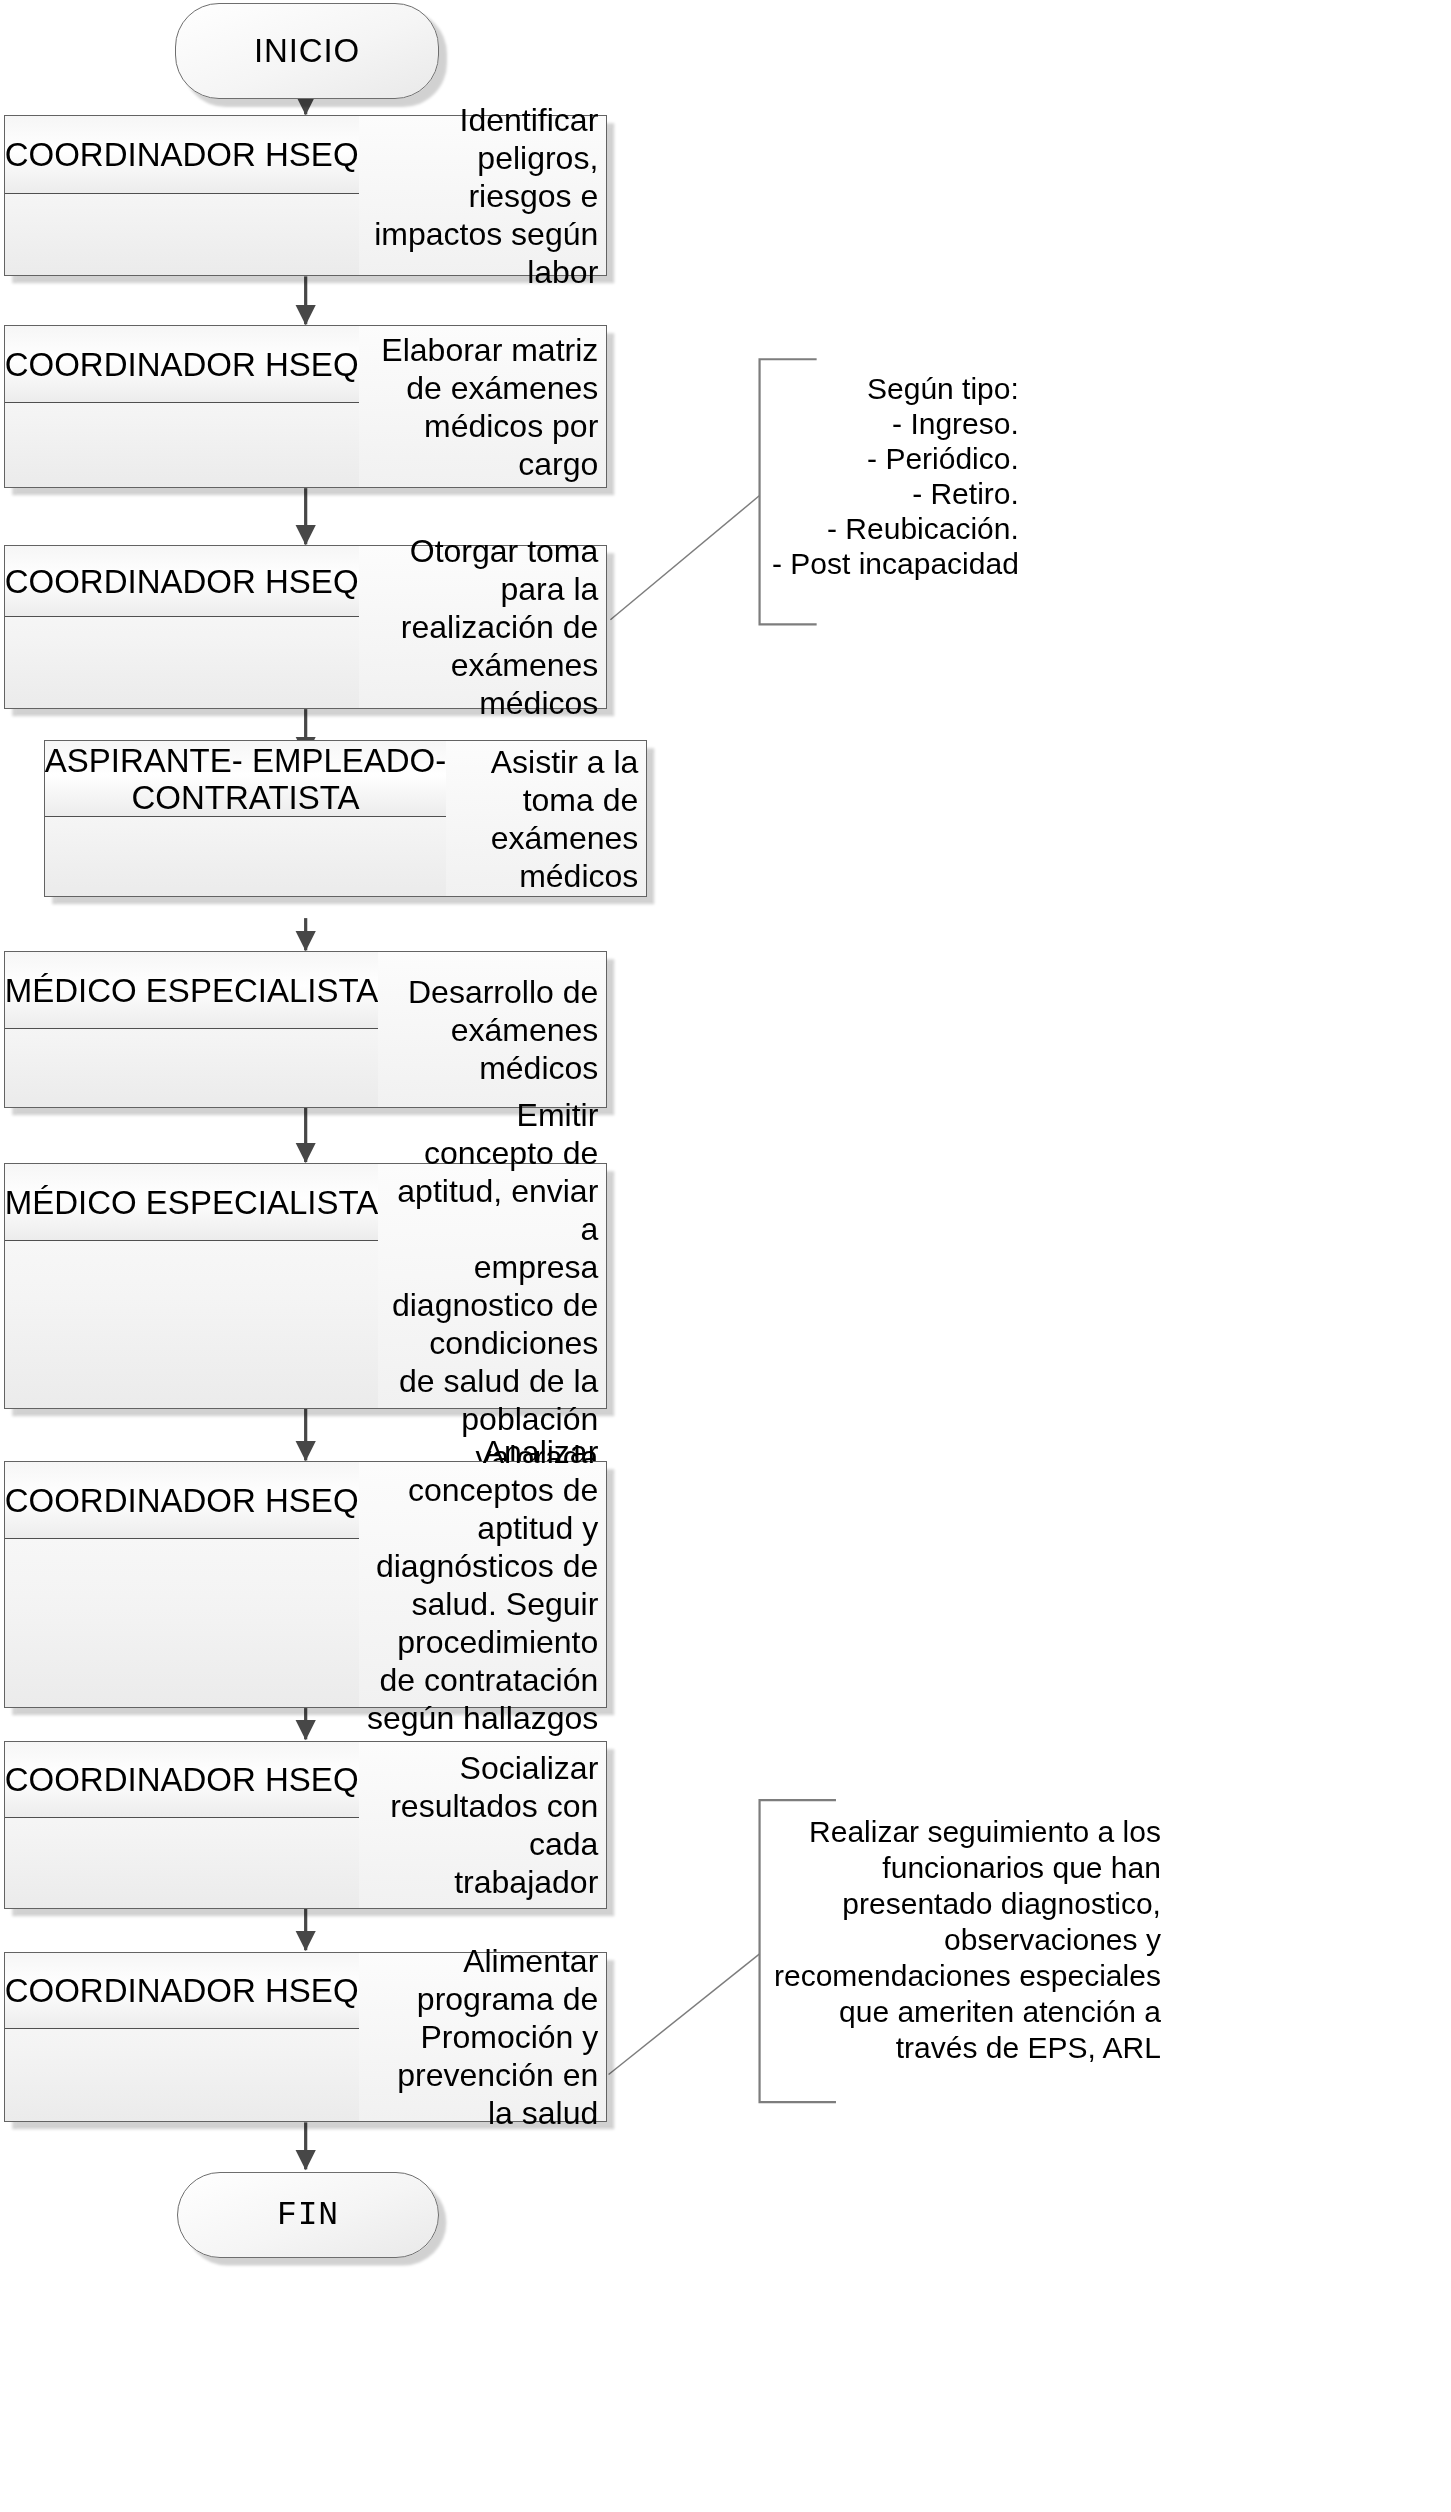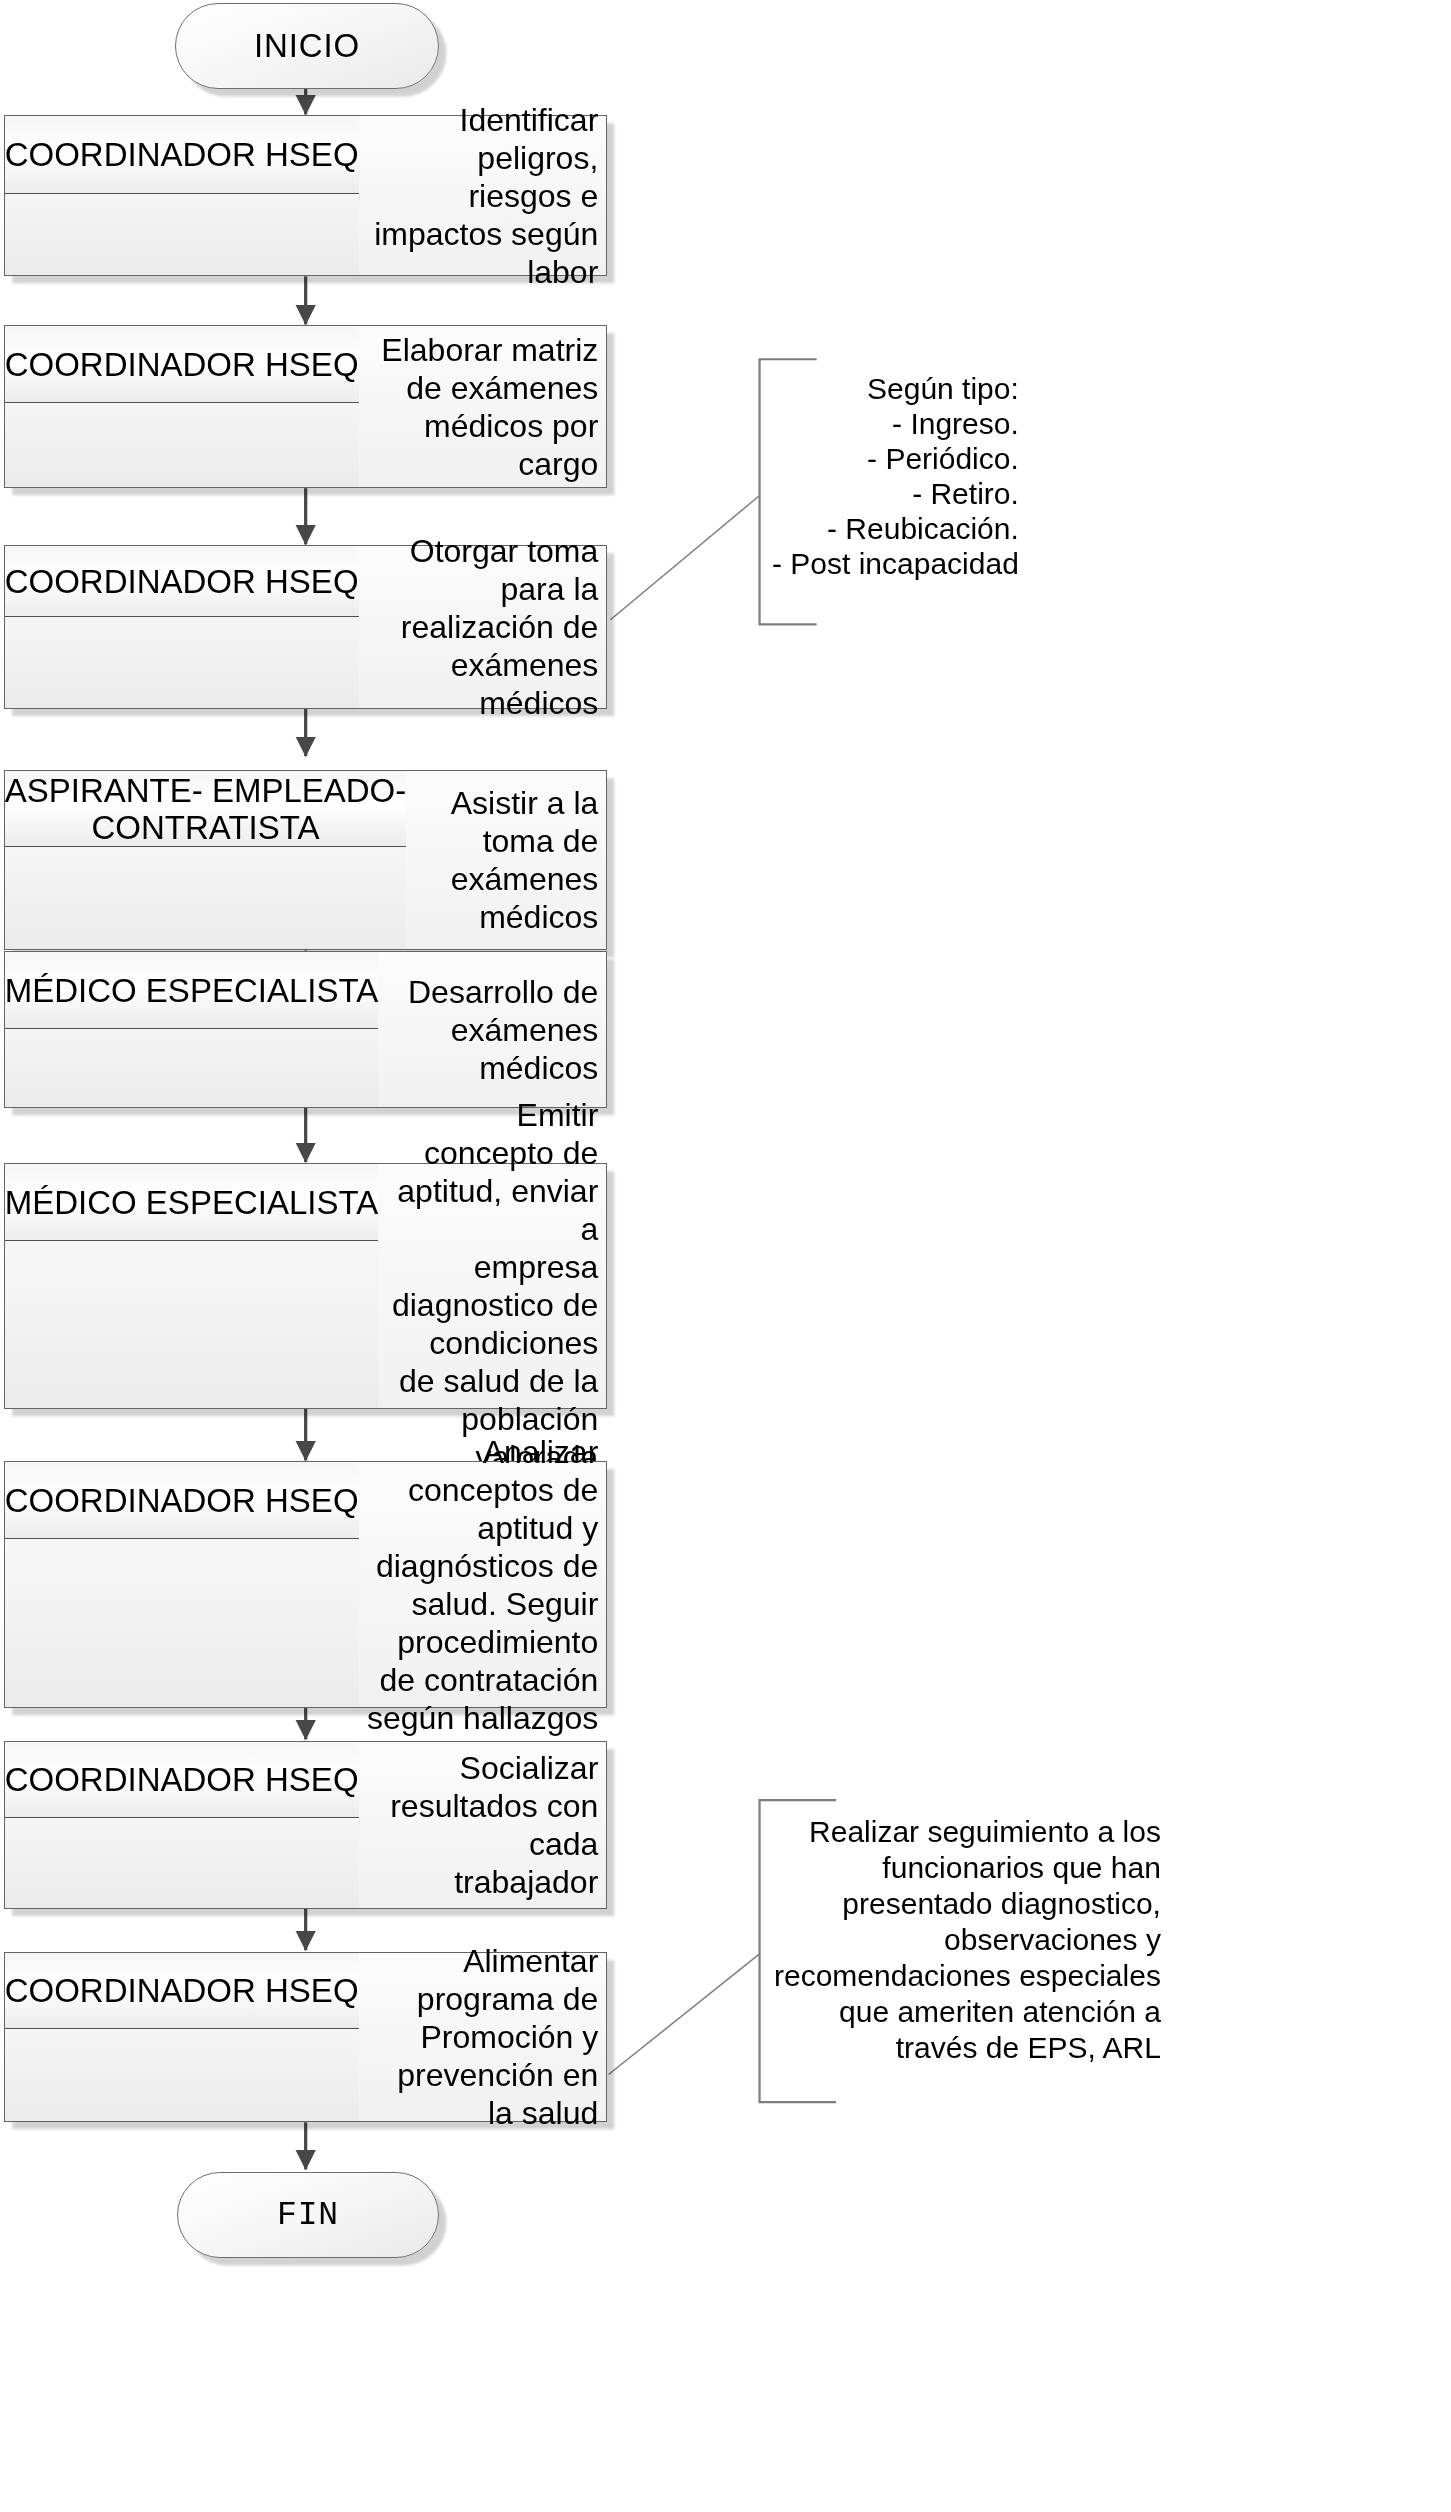--- a/index.html
+++ b/index.html
@@ -28,37 +28,37 @@
   .box-body{
     flex:1 1 auto;
     background:linear-gradient(180deg,#fcfcfc 0%,#f1f1f1 100%);
     display:flex;align-items:center;justify-content:center;
     font-size:32px;line-height:38px;text-align:right;white-space:pre-line;
     padding:1.8px 7.4px;
   }
   .b1{top:115px;height:161px;} .b1 .box-header{height:77px;}
   .b2{top:325px;height:163px;} .b2 .box-header{height:76px;}
   .b3{top:545px;height:164px;} .b3 .box-header{height:70px;}
-  .b4{top:770px;height:180px;} .b4 .box-header{height:75px;}
+  .b4{top:740px;height:157px;margin-left:40px;} .b4 .box-header{height:75px;}
   .b5{top:951px;height:157px;} .b5 .box-header{height:76px;}
   .b6{top:1163px;height:246px;} .b6 .box-header{height:76px;}
   .b7{top:1461px;height:247px;} .b7 .box-header{height:76px;}
   .b8{top:1741px;height:168px;} .b8 .box-header{height:75px;}
   .b9{top:1952px;height:170px;} .b9 .box-header{height:75px;}
 
   
   .terminator{
     position:absolute;
     border:1.8px solid #6e6e6e;border-radius:44px;
     background:linear-gradient(160deg,#ffffff 0%,#f5f5f5 55%,#e9e9e9 100%);
     box-shadow:7.4px 7.4px 2.8px rgba(0,0,0,0.18);
     display:flex;align-items:center;justify-content:center;
     font-size:33px;letter-spacing:0.9px;box-sizing:border-box;
   }
-  .terminator.start{left:175px;top:2.8px;width:264px;height:86px;justify-content:center;}
+  .terminator.start{left:175px;top:2.8px;width:264px;height:96px;justify-content:center;}
   .terminator.end{left:177px;top:2172px;width:262px;height:86px;font-family:Liberation Mono, monospace;}
 
   
   .note{
     position:absolute;font-size:30px;text-align:right;white-space:pre;
   }
   .note1{left:772px;top:371px;line-height:35px;}
   .note2{left:774px;top:1814px;line-height:36px;}
 </style>
 </head>

